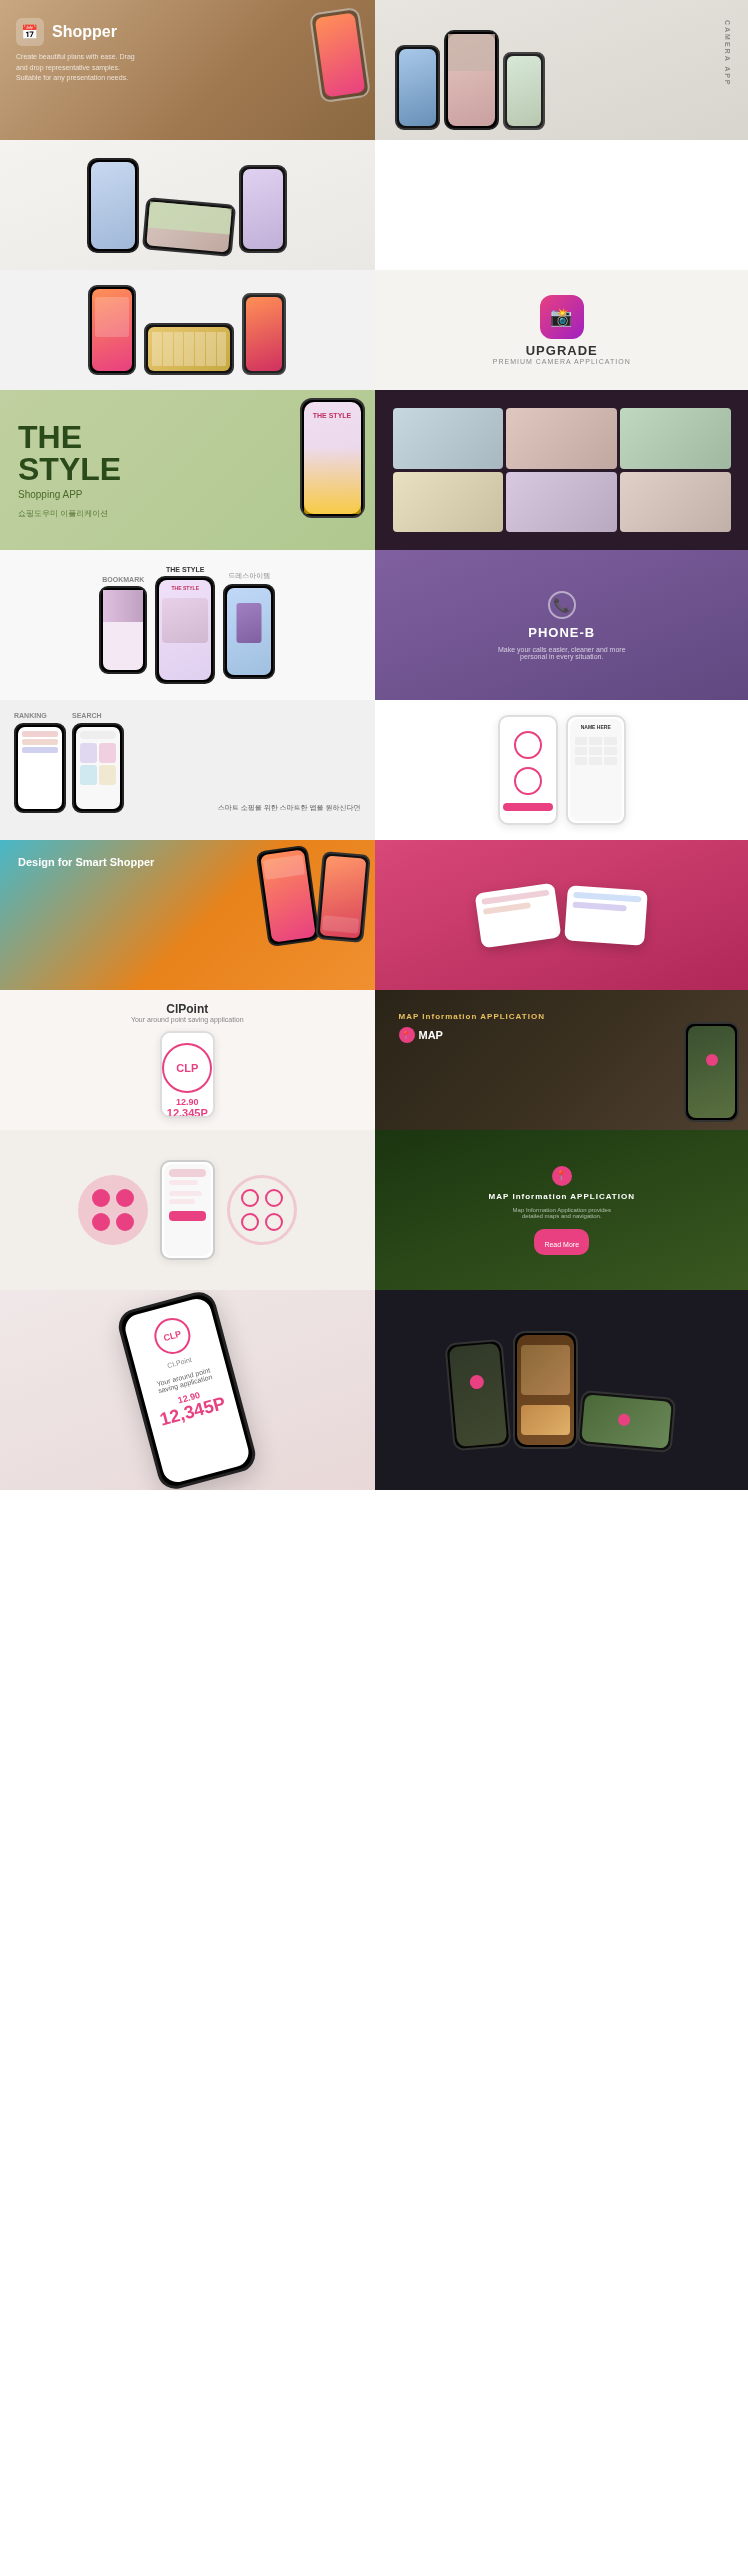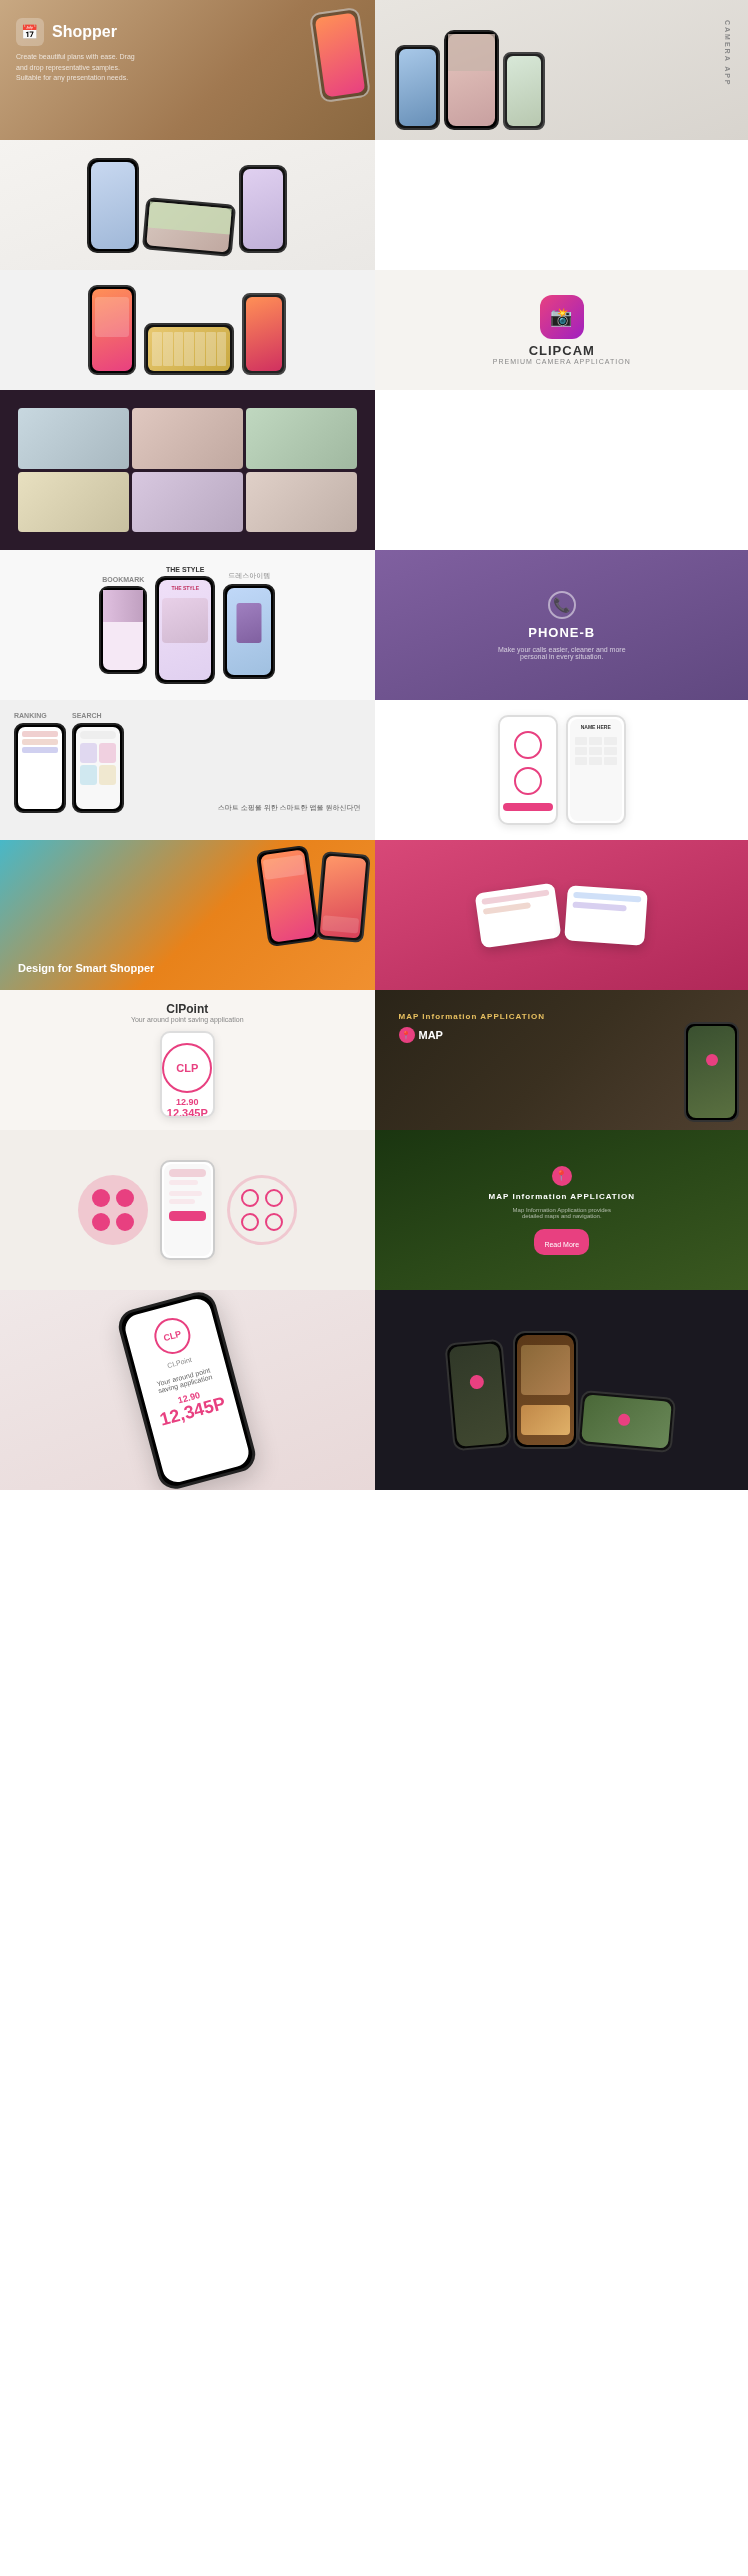--- a/index.html
+++ b/index.html
@@ -140,21 +140,20 @@
       gap: 8px;
     }
 
     
     .cell-thestyle-orange {
       height: 150px;
       background: linear-gradient(135deg, #4ab8c8 0%, #e8841a 60%, #f09030 100%);
       display: flex;
       flex-direction: column;
       align-items: flex-start;
-      justify-content: flex-end;
       padding: 16px 18px;
     }
     .cell-phone-b-pink {
       height: 150px;
       background: linear-gradient(160deg, #e05080 0%, #c03060 100%);
       display: flex;
       align-items: center;
       justify-content: center;
       padding: 10px;
     }
@@ -327,26 +326,43 @@
       <div style="width:44px;height:82px;border-radius:8px;border:2px solid #444;background:#222;overflow:hidden;position:relative;">
         <div style="position:absolute;inset:2px;border-radius:6px;background:linear-gradient(160deg,#ff9056,#d03060);"></div>
       </div>
     </div>
   </div>
 
   <div class="cell cell-clipcam-logo">
     <div class="clipcam-icon">
       <span style="color:#fff;font-size:18px;">📸</span>
     </div>
-    <span style="font-weight:700;font-size:13px;color:#333;letter-spacing:1px;">CLIPCAM</span>
+    <span style="font-weight:700;font-size:13px;color:#333;letter-spacing:1px;">UPGRADE</span>
     <span style="font-size:7px;color:#888;letter-spacing:1px;text-align:center;">PREMIUM CAMERA APPLICATION</span>
   </div>
 </div>
 
 <div class="grid">
+  <div class="cell cell-thestyle-hero">
+    <div style="position:absolute;inset:0;background:linear-gradient(135deg,#c0d0a0,#b0c890);"></div>
+    <div style="position:relative;z-index:1;">
+      <div style="font-size:32px;font-weight:900;color:#2a4a1a;line-height:1;">THE<br>STYLE</div>
+      <div style="font-size:10px;color:#4a6a2a;margin-top:4px;">Shopping APP</div>
+      <div style="font-size:8px;color:#5a7a3a;margin-top:8px;">쇼핑도우미 이플리케이션</div>
+    </div>
+
+    <div style="position:absolute;right:10px;top:8px;z-index:2;">
+      <div style="width:65px;height:120px;border-radius:12px;border:2.5px solid #333;background:#000;overflow:hidden;position:relative;">
+        <div style="position:absolute;inset:2px;border-radius:10px;background:linear-gradient(160deg,#f0e0f0,#e8d0e8);">
+          <div style="position:absolute;bottom:0;left:0;right:0;height:60%;background:linear-gradient(0deg,rgba(255,200,0,0.7),transparent);"></div>
+          <div style="position:absolute;top:10px;left:50%;transform:translateX(-50%);font-size:7px;font-weight:700;color:#c03060;white-space:nowrap;">THE STYLE</div>
+        </div>
+      </div>
+    </div>
+  </div>
 
   <div class="cell cell-camera-gallery">
     <div style="display:grid;grid-template-columns:repeat(3,1fr);gap:3px;width:100%;height:100%;padding:8px;">
       <div style="border-radius:4px;background:linear-gradient(135deg,#c8d8e0,#a8b8c0);"></div>
       <div style="border-radius:4px;background:linear-gradient(135deg,#e0c8c0,#c0a8a0);"></div>
       <div style="border-radius:4px;background:linear-gradient(135deg,#c0d8c0,#a0b8a0);"></div>
       <div style="border-radius:4px;background:linear-gradient(135deg,#e8e0c0,#c8c0a0);"></div>
       <div style="border-radius:4px;background:linear-gradient(135deg,#d8c8e0,#b8a8c0);"></div>
       <div style="border-radius:4px;background:linear-gradient(135deg,#e0d0c8,#c0b0a8);"></div>
     </div>

